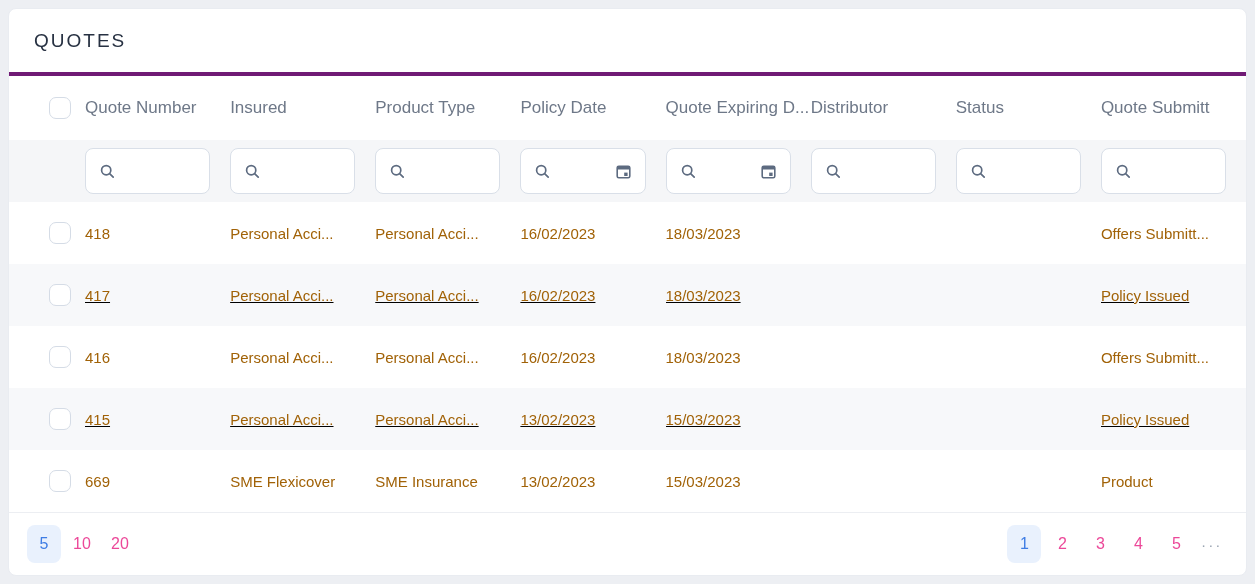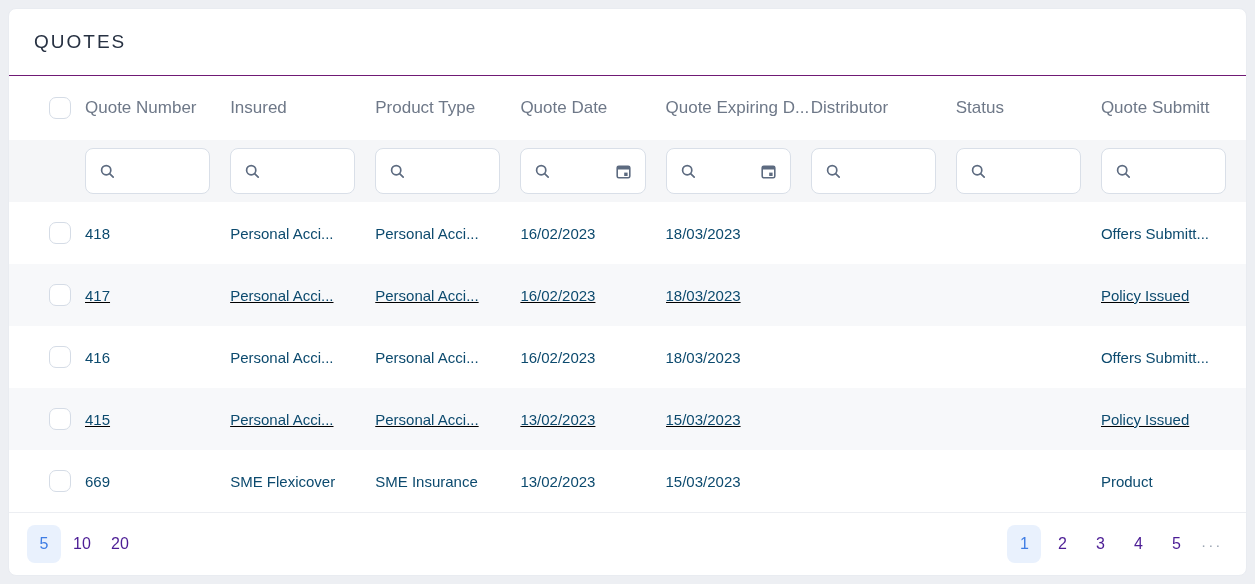--- a/index.html
+++ b/index.html
@@ -17,21 +17,21 @@
     border-radius: 8px;
     display: flex;
     flex-direction: column;
     overflow: hidden;
   }
   .title-bar {
     height: 67px;
     display: flex;
     align-items: center;
     padding-left: 25px;
-    border-bottom: 1px solid #701a75;
+    border-bottom: 4px solid #701a75;
     flex: 0 0 auto;
   }
   .title {
     font-size: 19px;
     letter-spacing: 2px;
     color: #273142;
     font-weight: 500;
   }
   .grid-row {
     display: grid;
@@ -77,21 +77,21 @@
     background: transparent;
     font-family: "Liberation Sans", "DejaVu Sans", sans-serif;
   }
   .data-row {
     height: 62px;
     flex: 0 0 auto;
   }
   .data-row.alt { background: #f7f8fa; text-decoration: underline; }
   .cell {
     font-size: 15px;
-    color: #0c4a6e;
+    color: #a16207;
     padding-right: 8px;
     white-space: nowrap;
     overflow: hidden;
   }
   .checkbox {
     width: 22px;
     height: 22px;
     border: 1.5px solid #d5dce6;
     border-radius: 7px;
     background: #ffffff;
@@ -107,21 +107,21 @@
   }
   .chip-group { display: flex; align-items: center; gap: 4px; }
   .chip {
     min-width: 34px;
     height: 38px;
     padding: 0 6px;
     display: flex;
     align-items: center;
     justify-content: center;
     font-size: 16px;
-    color: #4c1d95;
+    color: #ec4899;
     border-radius: 8px;
     cursor: pointer;
     user-select: none;
   }
   .chip.active {
     background: #e9f1fd;
     color: #3f7de4;
   }
   .ellipsis {
     color: #9aa4b2;
@@ -140,21 +140,21 @@
     <span class="title">QUOTES</span>
   </div>
 
   <div class="grid-row header-row" id="header-row">
     <div>
       <div class="checkbox"></div>
     </div>
   <div class="header-label">Quote Number</div>
       <div class="header-label">Insured</div>
       <div class="header-label">Product Type</div>
-      <div class="header-label">Quote Date</div>
+      <div class="header-label">Policy Date</div>
       <div class="header-label">Quote Expiring D...</div>
       <div class="header-label">Distributor</div>
       <div class="header-label">Status</div>
       <div class="header-label">Quote Submitt</div>
     </div>
 
   <div class="grid-row filter-row" id="filter-row">
     <div></div>
   <div>
         <div class="filter-box">

